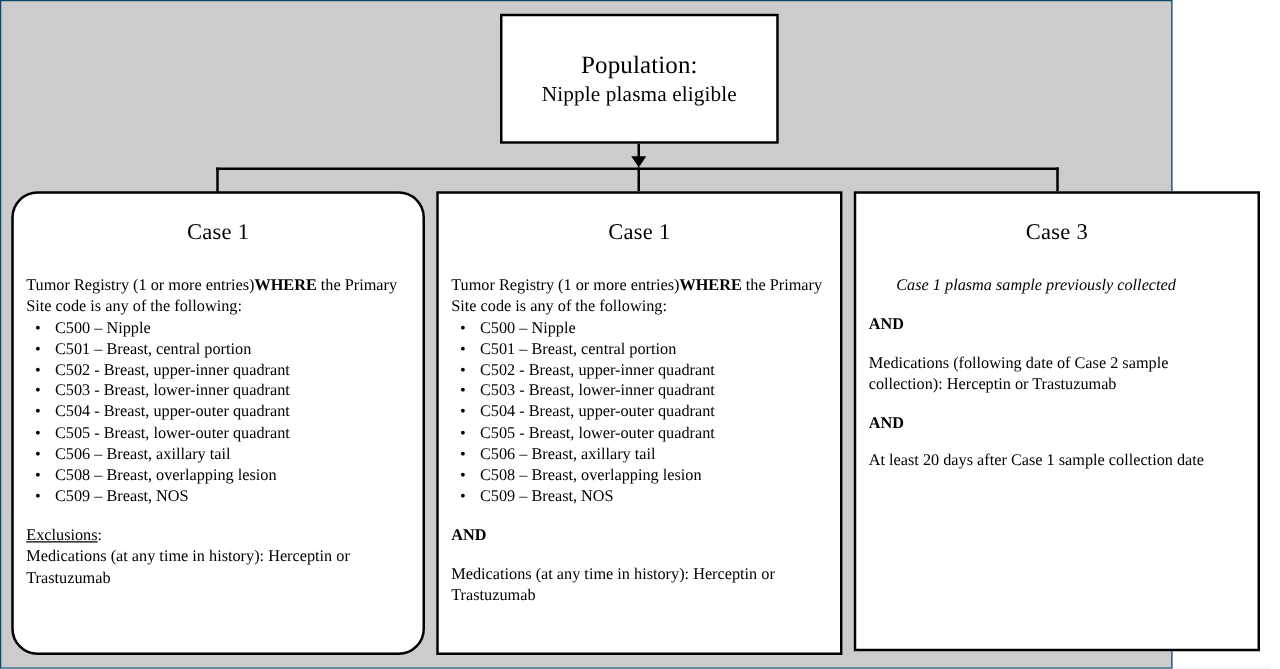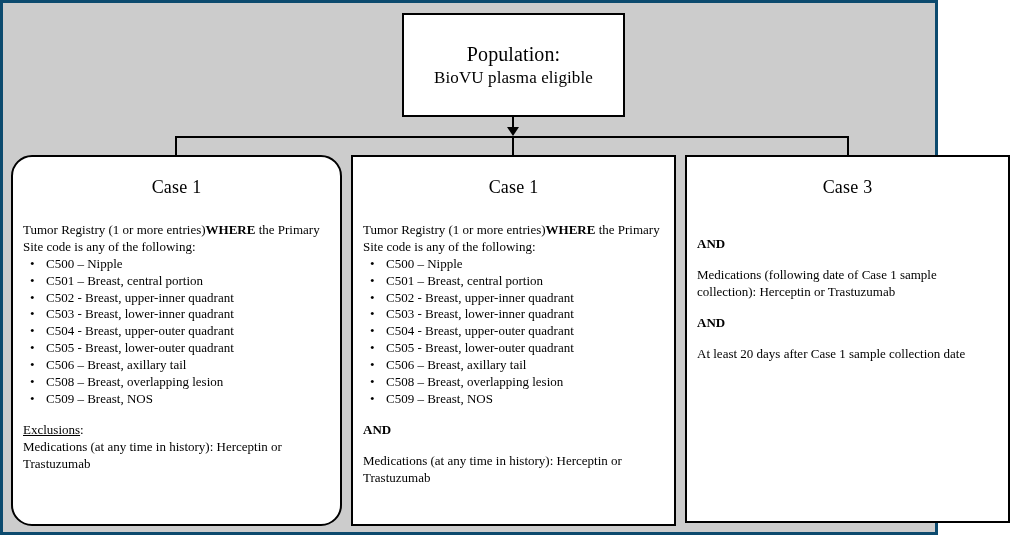--- a/index.html
+++ b/index.html
@@ -12,21 +12,21 @@
     overflow: hidden;
     font-family: "Liberation Serif", "DejaVu Serif", serif;
     background: #ffffff;
   }
   #figure {
     position: relative;
     width: 938px;
     height: 535px;
     background: #cccccc;
     box-sizing: border-box;
-    border: 3px solid #0c4a6e;
+    border: 1px solid #0c4a6e;
   }
 
   
   .pop-box {
     position: absolute;
     left: 399px;
     top: 10px;
     width: 223px;
     height: 104px;
     background: #ffffff;
@@ -145,21 +145,21 @@
     font-weight: bold;
   }
 </style>
 </head>
 <body>
 
 <div id="figure">
 
   <div class="pop-box">
     <div class="pop-line1">Population:</div>
-    <div class="pop-line2">BioVU plasma eligible</div>
+    <div class="pop-line2">Nipple plasma eligible</div>
   </div>
 
   <div class="conn-arrow-stem"></div>
   <div class="conn-arrow-head"></div>
   <div class="conn-hline"></div>
   <div class="conn-drop conn-drop-left"></div>
   <div class="conn-drop conn-drop-mid"></div>
   <div class="conn-drop conn-drop-right"></div>
 
   <div class="case-box" id="case1">
@@ -201,24 +201,25 @@
       <div class="spacer"></div>
       <p class="and-label">AND</p>
       <div class="spacer"></div>
       <p>Medications (at any time in history): Herceptin or Trastuzumab</p>
     </div>
   </div>
 
   <div class="case-box" id="case3">
     <div class="case-title">Case 3</div>
     <div class="case-body">
+      <p class="indent-italic">Case 1 plasma sample previously collected</p>
       <div class="spacer"></div>
       <p class="and-label">AND</p>
       <div class="spacer"></div>
-      <p>Medications (following date of Case 1 sample collection): Herceptin or Trastuzumab</p>
+      <p>Medications (following date of Case 2 sample collection): Herceptin or Trastuzumab</p>
       <div class="spacer"></div>
       <p class="and-label">AND</p>
       <div class="spacer"></div>
       <p>At least 20 days after Case 1 sample collection date</p>
     </div>
   </div>
 
 </div>
 
 </body></html>

